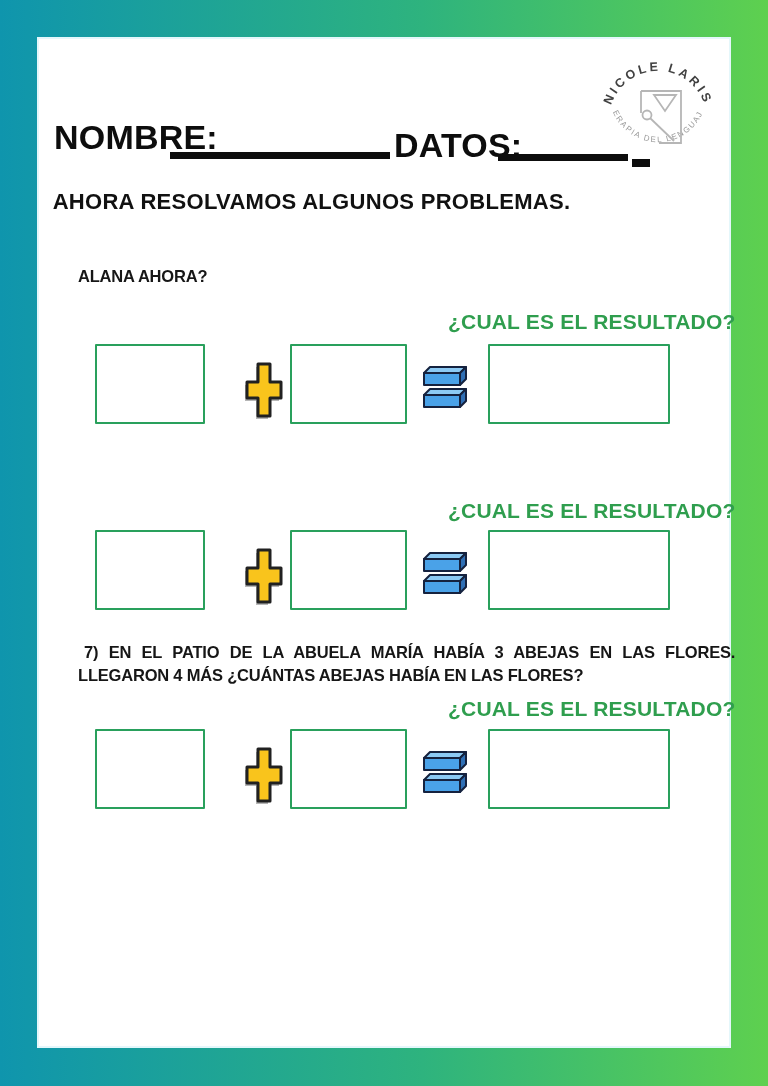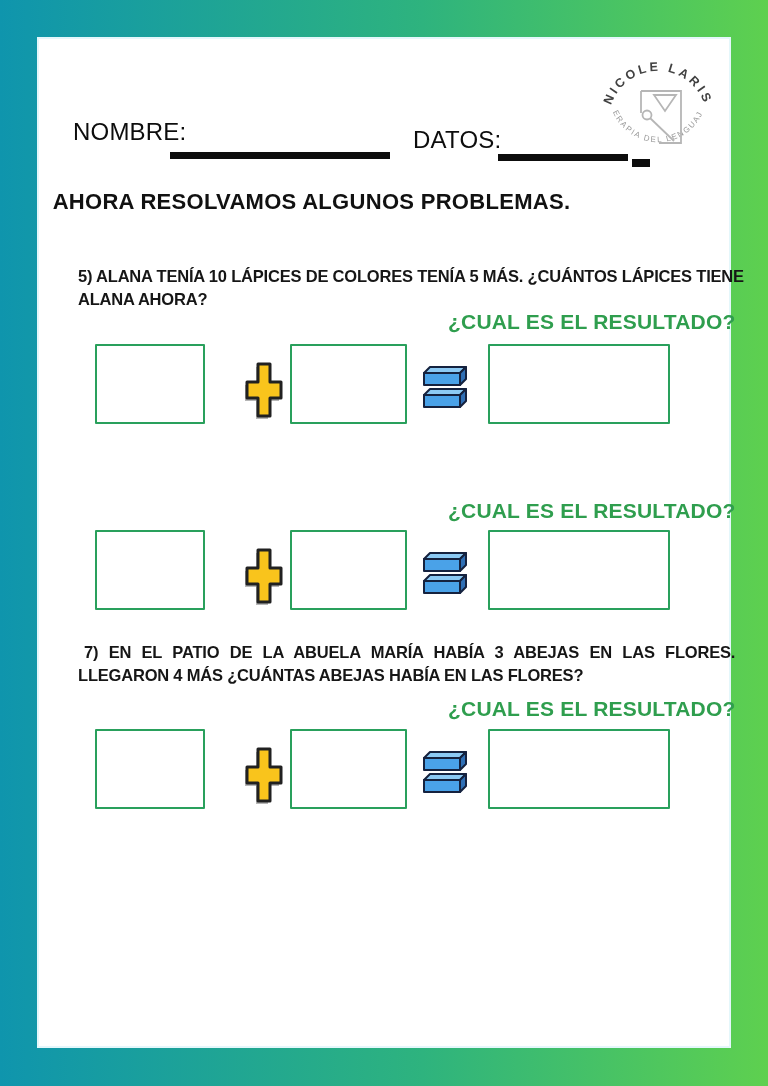--- a/index.html
+++ b/index.html
@@ -11,22 +11,22 @@
     background:linear-gradient(90deg,#0f95ad 0%,#2eb37e 55%,#5ed04f 100%);
   }
   .content {
     position:absolute; left:37px; top:37px; width:694px; height:1011px;
     background:#ffffff;
     box-shadow: inset 0 0 0 2px rgba(205,240,248,.55);
   }
 
   
   .hdr-label {
-    position:absolute; font-weight:normal; font-size:24px; line-height:1;
-    color:#0d0d0d; letter-spacing:0.2px;margin-left:19px;
+    position:absolute; font-weight:bold; font-size:34px; line-height:1;
+    color:#0d0d0d; letter-spacing:0.2px;
   }
   .uline { position:absolute; height:7px; background:#0d0d0d; }
 
   
   .title {
     position:absolute; left:37px; width:549px; text-align:center;
     font-weight:bold; font-size:22px; letter-spacing:0.3px; color:#111;
   }
   .prob { position:absolute; left:78px; color:#161616; }
   .prob-line {
@@ -84,21 +84,20 @@
       <path d="M 46,41 V 63"></path>
       <path d="M 59,45 L 81,45 L 70,61 Z"></path>
       <circle cx="52" cy="65" r="4.5"></circle>
       <path d="M 55,68 L 79,91"></path>
     </g>
   </svg>
 
   <div class="title" style="top:189px;">AHORA RESOLVAMOS ALGUNOS PROBLEMAS.</div>
 
   <div class="prob" style="top:265px;">
-    <span class="prob-line">5) ALANA TENÍA 10 LÁPICES DE COLORES TENÍA 5 MÁS. ¿CUÁNTOS LÁPICES TIENE</span>
     <span class="prob-line">ALANA AHORA?</span>
   </div>
   <div class="green-q" style="top:309px;">¿CUAL ES EL RESULTADO?</div>
 
   <div class="eq-row" style="top:344px;">
     <div class="ansbox box1"></div>
     <svg class="plus-svg" width="38" height="58" viewBox="0 0 38 58">
       <polygon points="11,6 23,6 23,24 34,24 34,40 23,40 23,58 11,58 11,40 0,40 0,24 11,24" fill="#8f8f8f" opacity="0.65"></polygon>
       <polygon points="13,3 25,3 25,21 36,21 36,37 25,37 25,55 13,55 13,37 2,37 2,21 13,21" fill="#f9c41c" stroke="#212121" stroke-width="3" stroke-linejoin="round"></polygon>
     </svg>

